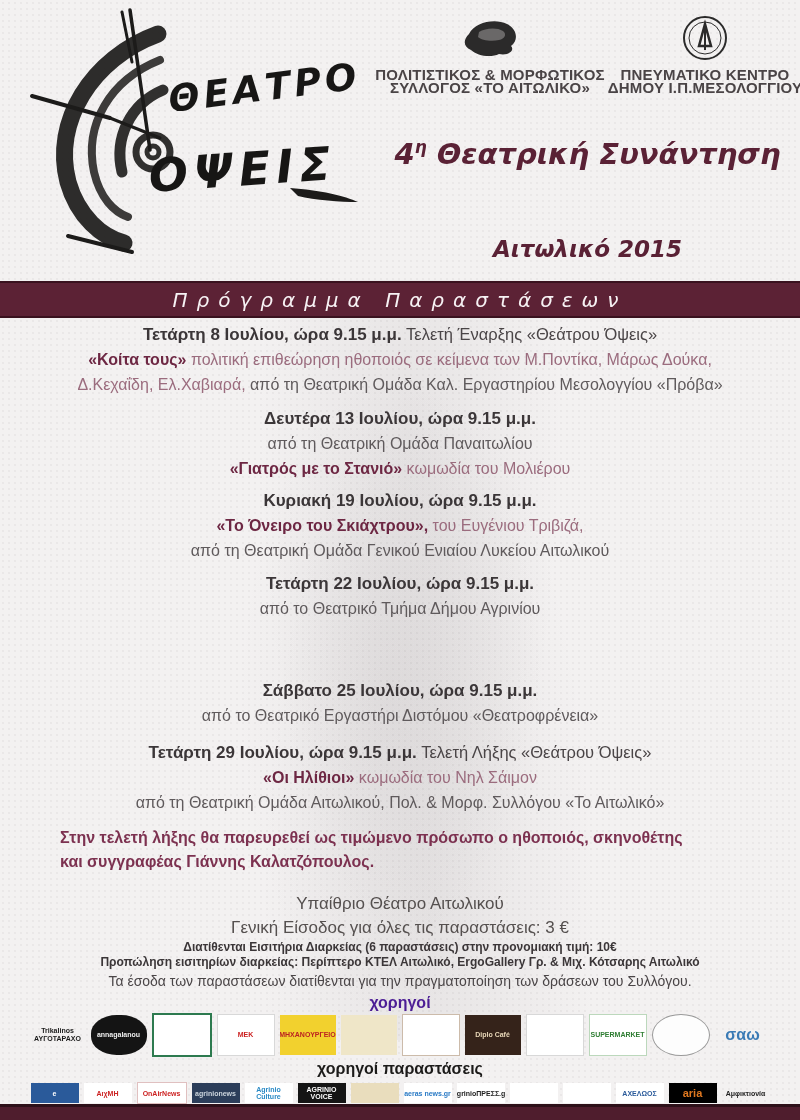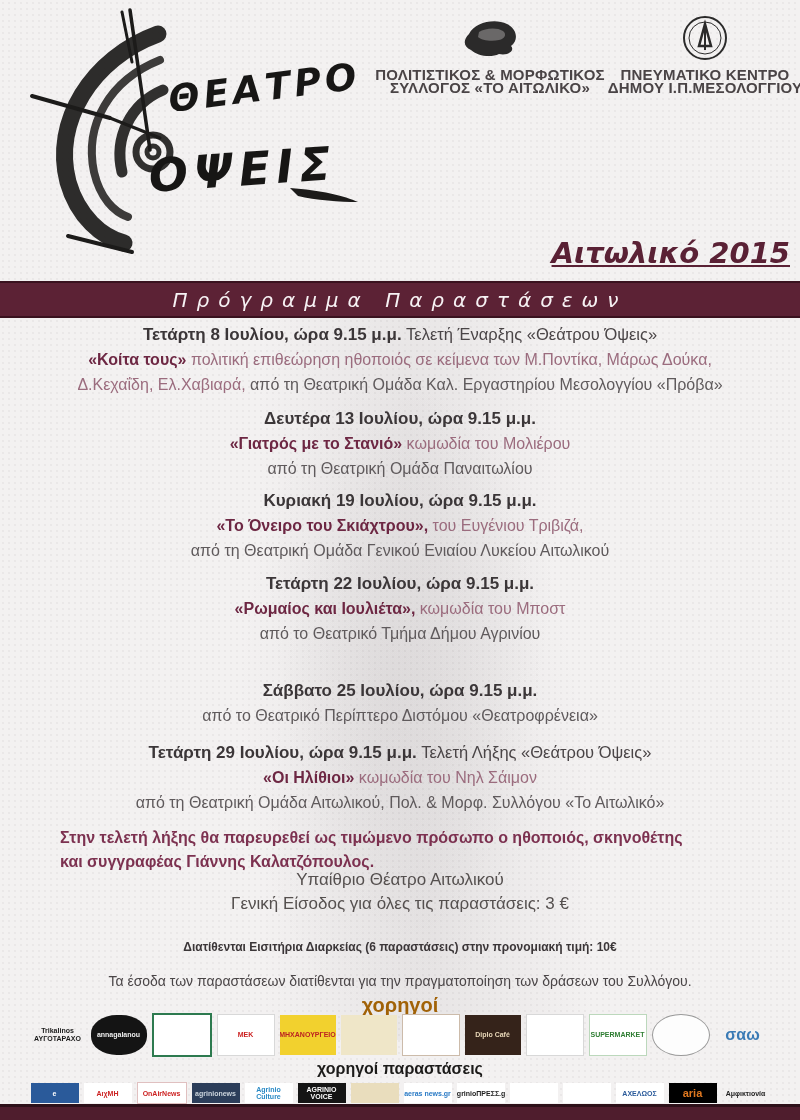--- a/index.html
+++ b/index.html
@@ -21,47 +21,47 @@
       radial-gradient(ellipse at 55% 85%, rgba(70,60,65,0.07), transparent 60%);
   }
   
   .org{width:230px;text-align:center;}
   .org-caption{font-size:15px;font-weight:700;color:#4a4446;line-height:13px;letter-spacing:.2px;}
   
   .title-block{left:385px;top:128px;width:405px;text-align:center;}
   .title-line{font-family:"DejaVu Sans", sans-serif;font-style:italic;font-weight:700;
     font-size:29px;line-height:38px;color:#5a2135;}
   .sup{vertical-align:super;font-size:58%;}
-  .subtitle{left:385px;top:236px;width:405px;text-align:right;
+  .subtitle{left:385px;top:236px;width:405px;text-align:center;
     font-family:"DejaVu Sans", sans-serif;font-style:italic;font-weight:700;
-    font-size:29px;color:#5a2135;text-decoration:underline;}
+    font-size:23px;color:#5a2135;}
   
   .banner{left:0;top:281px;width:800px;height:33px;background:#5c2235;
     display:flex;align-items:center;justify-content:center;
     border-top:2px solid #3a121f;border-bottom:2px solid #3a121f;}
   .banner span{color:#f7f2f4;font-family:"DejaVu Sans", sans-serif;font-style:italic;
     font-size:20px;letter-spacing:9px;font-weight:500;}
   
   .entry{left:30px;width:740px;text-align:center;line-height:25px;font-size:16px;}
   .d{font-weight:700;color:#3b3638;font-size:17px;}
   .c{color:#4a4547;font-size:16.5px;}
   .t{font-weight:700;color:#6d2743;}
   .m{color:#9b6c7e;}
   .g{color:#5f5a5c;}
   
   .note{left:60px;top:826px;width:680px;text-align:left;line-height:24px;
     font-weight:700;font-size:16px;color:#7c3150;}
   
-  .venue{left:100px;top:868px;width:600px;text-align:center;line-height:24px;
+  .venue{left:100px;top:892px;width:600px;text-align:center;line-height:24px;
     font-size:17px;color:#55504f;font-weight:500;}
   
   .tix1{left:40px;top:940px;width:720px;text-align:center;font-size:12px;font-weight:700;color:#3b3638;line-height:15px;}
   .tix3{left:40px;top:973px;width:720px;text-align:center;font-size:14px;color:#4a4547;}
   
-  .sp-head{left:0;top:994px;width:800px;text-align:center;font-weight:700;font-size:20px;color:#a16207;}
+  .sp-head{left:0;top:994px;width:800px;text-align:center;font-weight:700;font-size:16px;color:#4c1d95;}
   .sp-row{left:0;width:800px;display:flex;align-items:center;justify-content:center;}
   #sponsor-row-1{top:1012px;height:46px;gap:5px;}
   #sponsor-row-2{top:1082px;height:22px;gap:5px;}
   .media-head{left:0;top:1060px;width:800px;text-align:center;font-weight:700;font-size:16px;color:#1c1b1a;}
   .logo1{width:56px;height:40px;display:flex;align-items:center;justify-content:center;
     overflow:hidden;text-align:center;font-size:7px;font-weight:700;line-height:8px;}
   .logo2{width:48px;height:20px;display:flex;align-items:center;justify-content:center;
     overflow:hidden;text-align:center;font-size:7px;font-weight:700;line-height:7px;}
   
   .footer-bar{left:0;top:1104px;width:800px;height:16px;background:#4f1d2d;border-top:3px solid #2d1019;}
@@ -106,74 +106,75 @@
     <circle cx="27" cy="26" r="21" fill="none" stroke="#2b2a2a" stroke-width="2"></circle>
     <circle cx="27" cy="26" r="16" fill="none" stroke="#2b2a2a" stroke-width="1"></circle>
     <path d="M27,12 L33,34 L21,34 Z" fill="none" stroke="#2b2a2a" stroke-width="2.5"></path>
     <line x1="27" y1="12" x2="27" y2="38" stroke="#2b2a2a" stroke-width="2"></line>
   </svg>
   <div class="org-caption">ΠΝΕΥΜΑΤΙΚΟ ΚΕΝΤΡΟ</div>
   <div class="org-caption">ΔΗΜΟΥ Ι.Π.ΜΕΣΟΛΟΓΓΙΟΥ</div>
 </div>
 
 <div class="abs title-block">
+  <div class="title-line"><span>4</span><span class="sup">η</span> <span>Θεατρική Συνάντηση</span></div>
 </div>
 <div class="abs subtitle">Αιτωλικό 2015</div>
 
 <div class="abs banner">
   <span>Πρόγραμμα Παραστάσεων</span>
 </div>
 
 <div class="abs entry" style="top:322px;">
   <div><span class="d">Τετάρτη 8 Ιουλίου, ώρα 9.15 μ.μ.</span> <span class="c">Τελετή Έναρξης «Θεάτρου Όψεις»</span></div>
   <div><span class="t">«Κοίτα τους»</span> <span class="m">πολιτική επιθεώρηση ηθοποιός σε κείμενα των Μ.Ποντίκα, Μάρως Δούκα,</span></div>
   <div><span class="m">Δ.Κεχαΐδη, Ελ.Χαβιαρά,</span> <span class="g">από τη Θεατρική Ομάδα Καλ. Εργαστηρίου Μεσολογγίου «Πρόβα»</span></div>
 </div>
 
 <div class="abs entry" style="top:406px;">
   <div><span class="d">Δευτέρα 13 Ιουλίου, ώρα 9.15 μ.μ.</span></div>
+  <div><span class="g">από τη Θεατρική Ομάδα Παναιτωλίου</span></div>
   <div><span class="t">«Γιατρός με το Στανιό»</span> <span class="m">κωμωδία του Μολιέρου</span></div>
-  <div><span class="g">από τη Θεατρική Ομάδα Παναιτωλίου</span></div>
 </div>
 
 <div class="abs entry" style="top:488px;">
   <div><span class="d">Κυριακή 19 Ιουλίου, ώρα 9.15 μ.μ.</span></div>
   <div><span class="t">«Το Όνειρο του Σκιάχτρου»,</span> <span class="m">του Ευγένιου Τριβιζά,</span></div>
   <div><span class="g">από τη Θεατρική Ομάδα Γενικού Ενιαίου Λυκείου Αιτωλικού</span></div>
 </div>
 
 <div class="abs entry" style="top:571px;">
   <div><span class="d">Τετάρτη 22 Ιουλίου, ώρα 9.15 μ.μ.</span></div>
-  <div><span class="t">«Ρωμαίος και Ιουλιέτα»,</span> <span class="m">κωμωδία του Μποστ</span></div>
   <div><span class="g">από το Θεατρικό Τμήμα Δήμου Αγρινίου</span></div>
 </div>
 
 <div class="abs entry" style="top:654px;margin-top:24px;">
   <div><span class="d">Σάββατο 25 Ιουλίου, ώρα 9.15 μ.μ.</span></div>
-  <div><span class="g">από το Θεατρικό Περίπτερο Διστόμου «Θεατροφρένεια»</span></div>
+  <div><span class="g">από το Θεατρικό Εργαστήρι Διστόμου «Θεατροφρένεια»</span></div>
 </div>
 
 <div class="abs entry" style="top:740px;">
   <div><span class="d">Τετάρτη 29 Ιουλίου, ώρα 9.15 μ.μ.</span> <span class="c">Τελετή Λήξης «Θεάτρου Όψεις»</span></div>
   <div><span class="t">«Οι Ηλίθιοι»</span> <span class="m">κωμωδία του Νηλ Σάιμον</span></div>
   <div><span class="g">από τη Θεατρική Ομάδα Αιτωλικού, Πολ. &amp; Μορφ. Συλλόγου «Το Αιτωλικό»</span></div>
 </div>
 
 <div class="abs note">
   <div>Στην τελετή λήξης θα παρευρεθεί ως τιμώμενο πρόσωπο ο ηθοποιός, σκηνοθέτης</div>
   <div>και συγγραφέας Γιάννης Καλατζόπουλος.</div>
 </div>
 
 <div class="abs venue">
   <div>Υπαίθριο Θέατρο Αιτωλικού</div>
   <div>Γενική Είσοδος για όλες τις παραστάσεις: 3 €</div>
 </div>
 
 <div class="abs tix1">
   <div>Διατίθενται Εισιτήρια Διαρκείας (6 παραστάσεις) στην προνομιακή τιμή: 10€</div>
+  <div>Προπώληση εισιτηρίων διαρκείας: Περίπτερο ΚΤΕΛ Αιτωλικό, ErgoGallery Γρ. &amp; Μιχ. Κότσαρης Αιτωλικό</div>
 </div>
 <div class="abs tix3">Τα έσοδα των παραστάσεων διατίθενται για την πραγματοποίηση των δράσεων του Συλλόγου.</div>
 
 <div class="abs sp-head">χορηγοί</div>
 <div class="abs sp-row" id="sponsor-row-1">
     <div class="logo1" style="background: transparent; color: rgb(26, 26, 26);">
       <span>Trikalinos ΑΥΓΟΤΑΡΑΧΟ</span>
     </div>
     <div class="logo1" style="background: rgb(20, 20, 20); color: rgb(238, 238, 238); border-radius: 46%;">
       <span>annagalanou</span>

